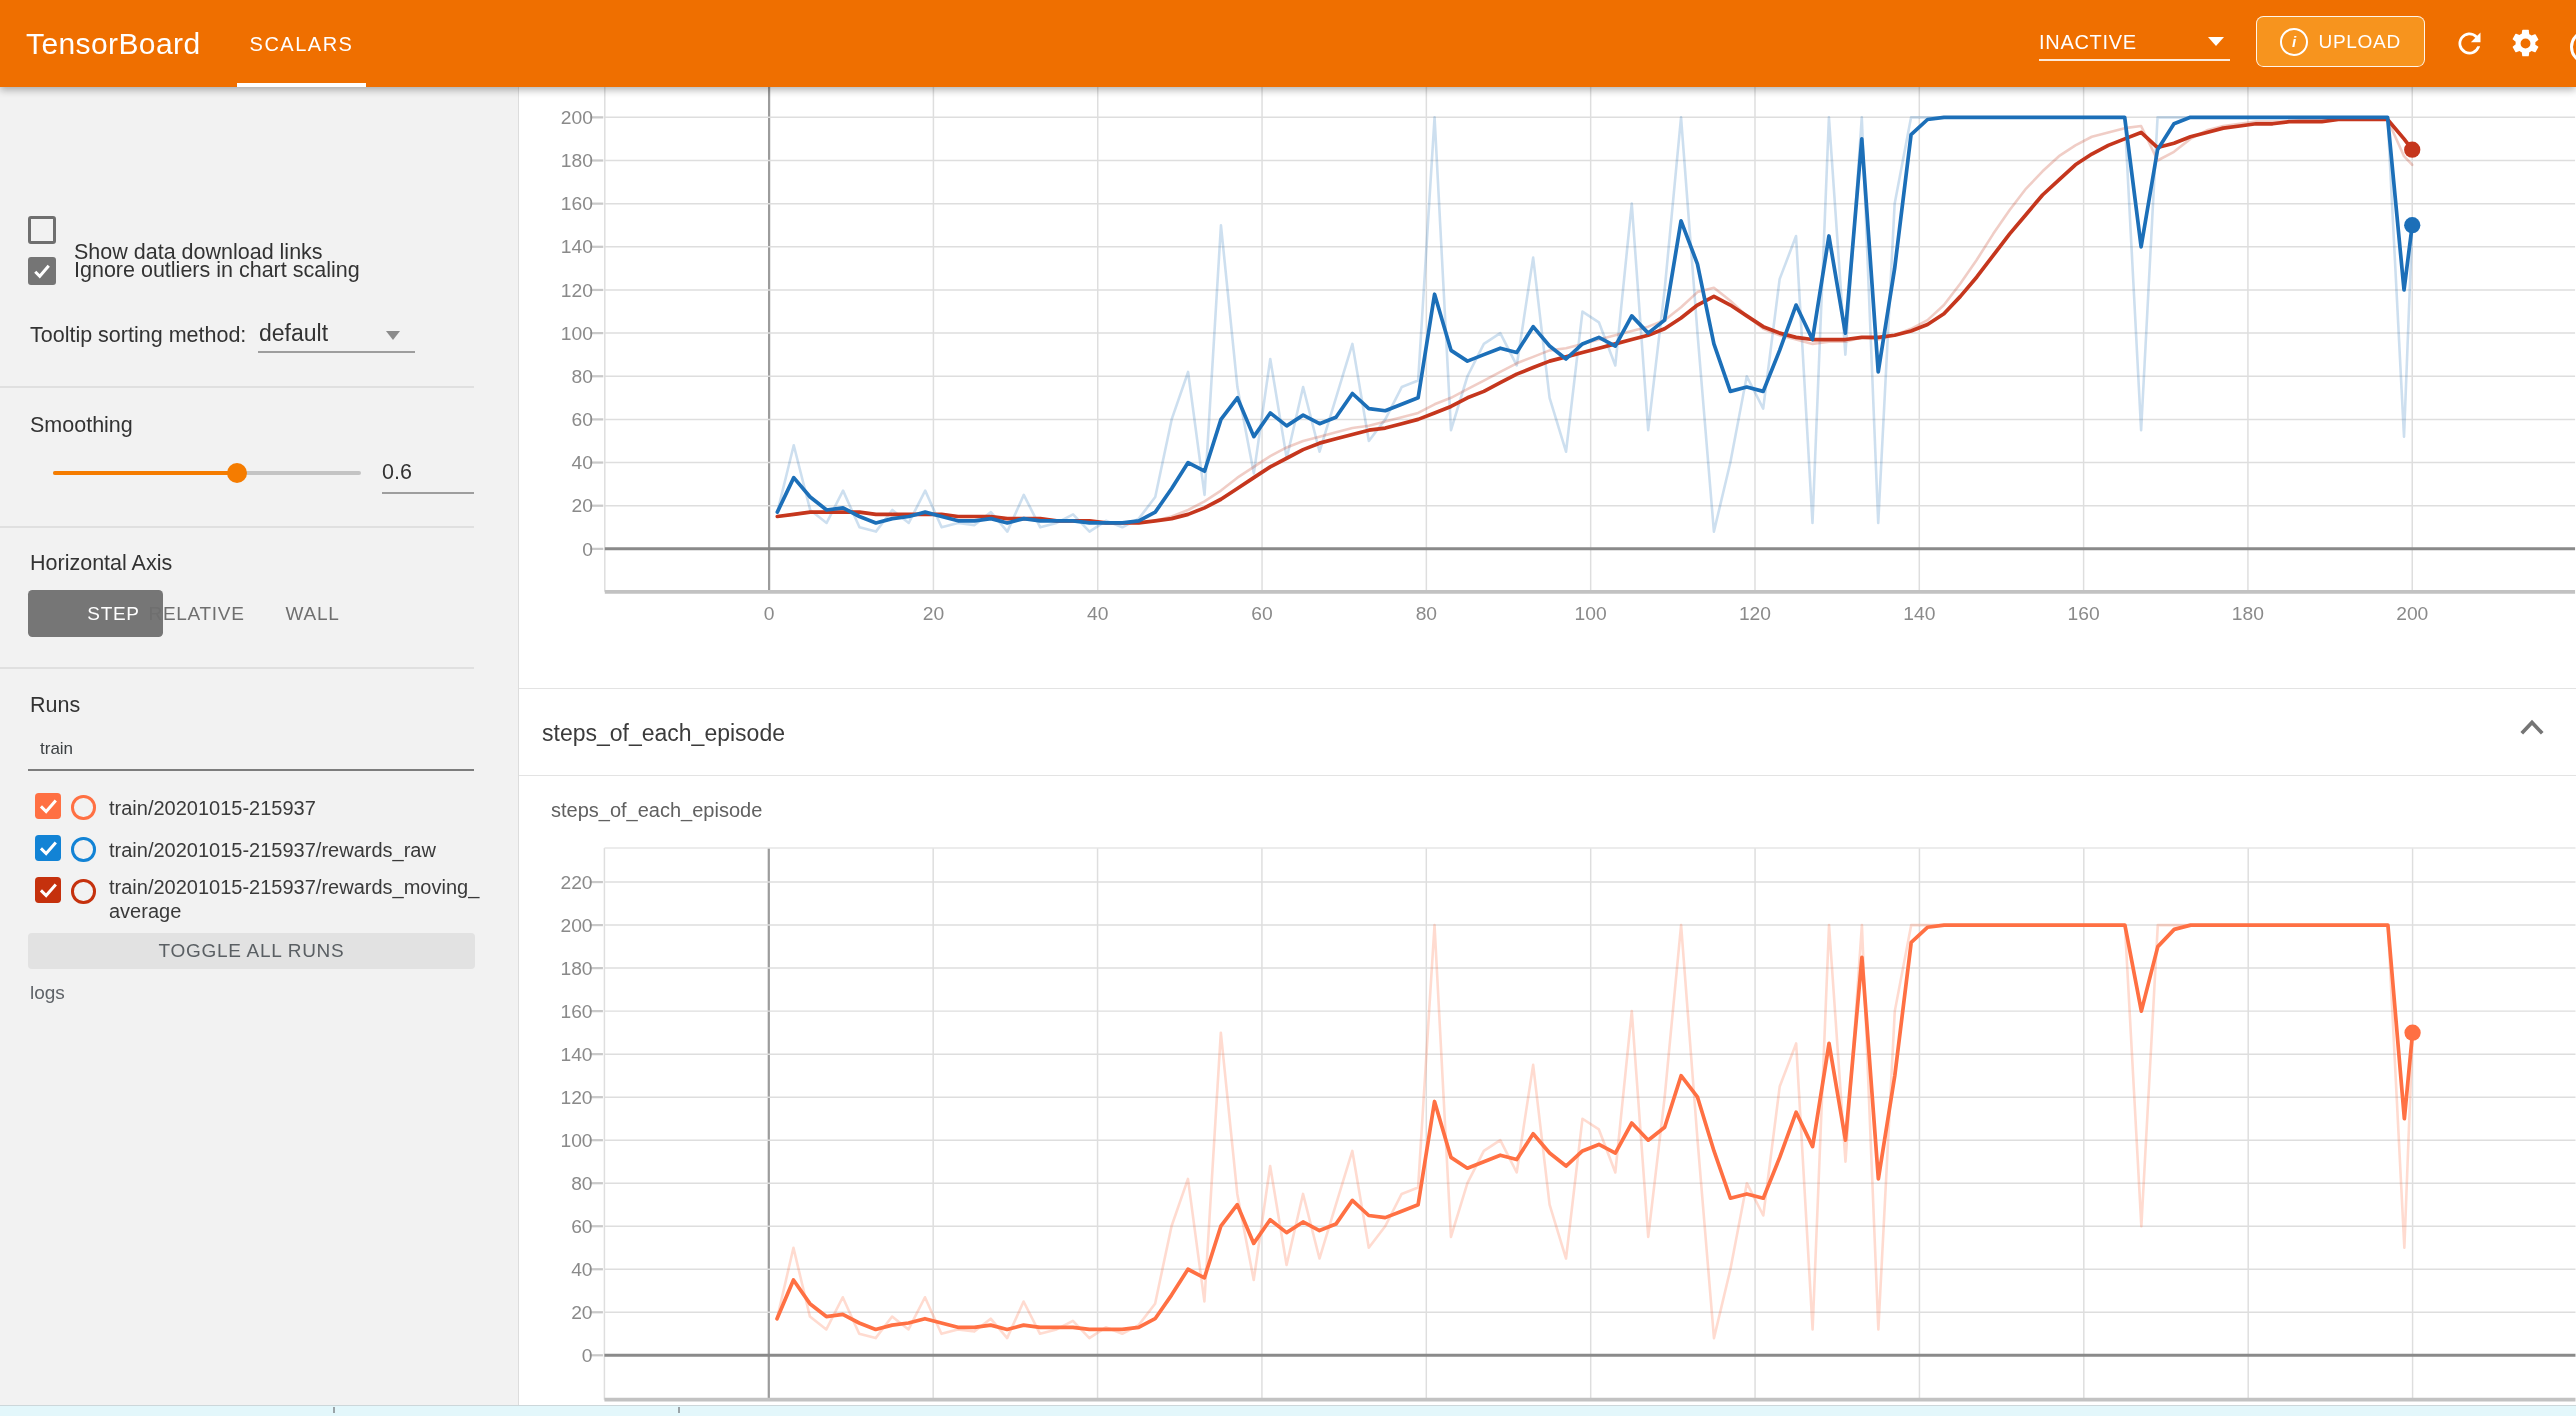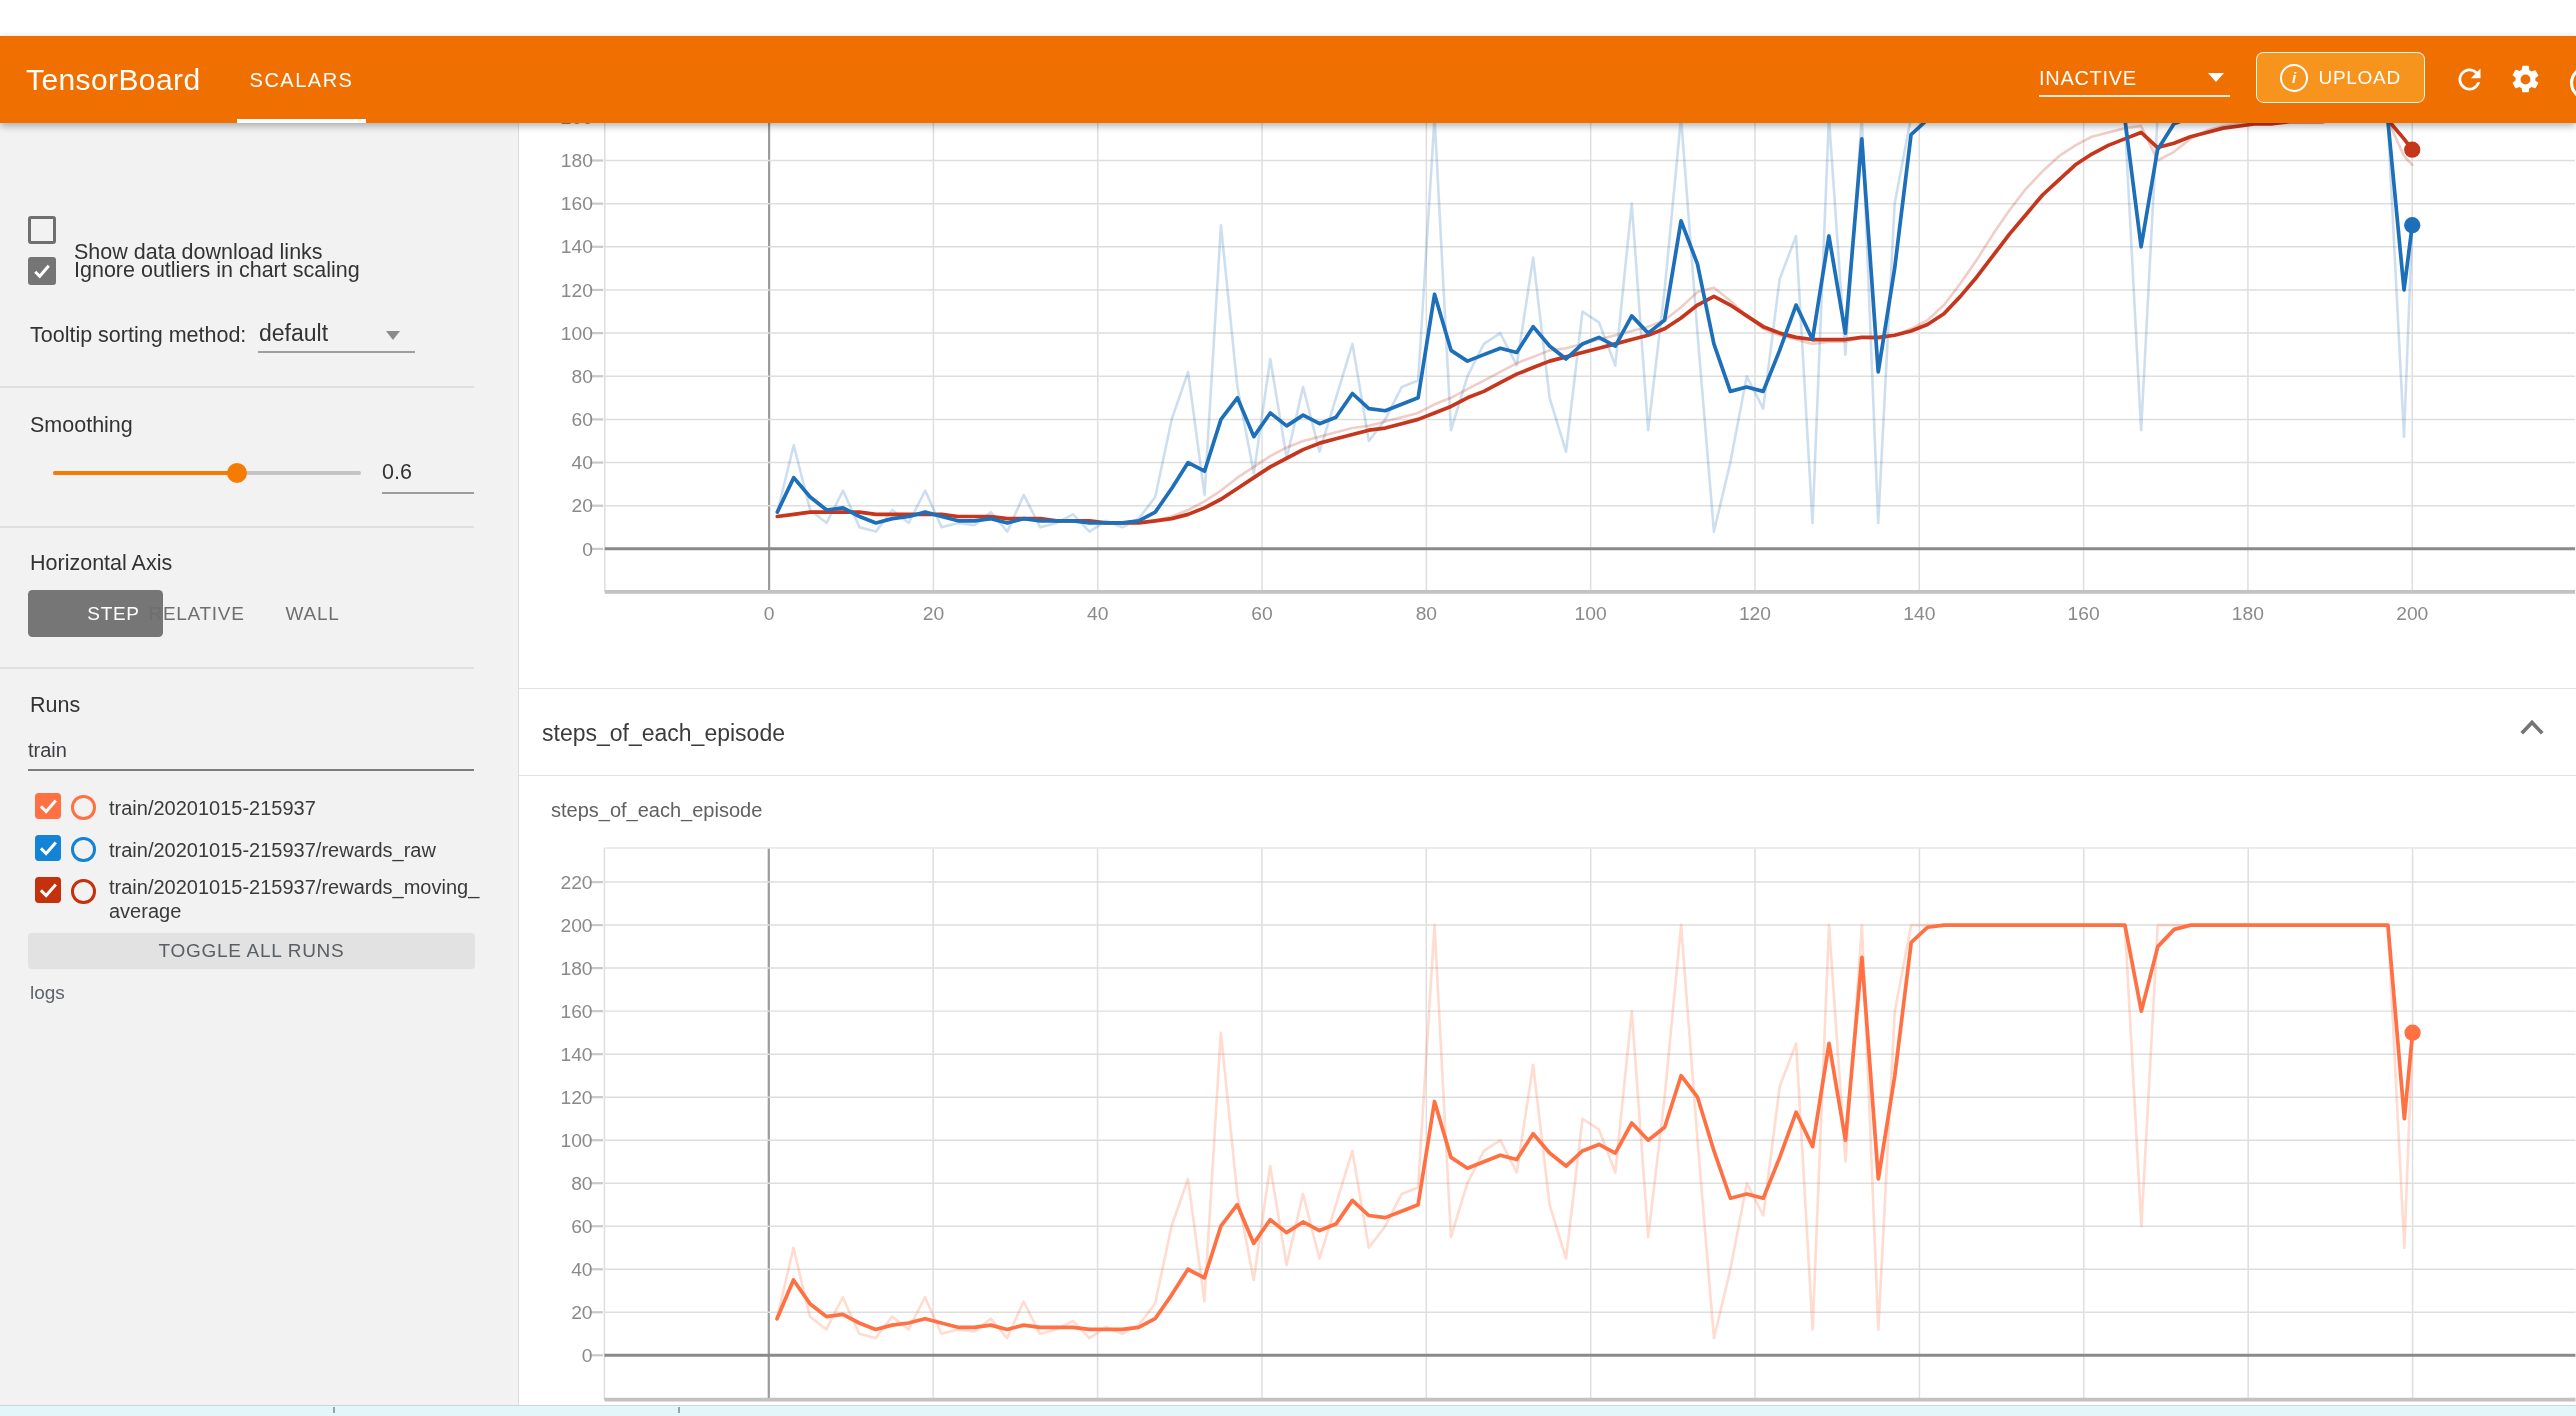--- a/index.html
+++ b/index.html
@@ -1,21 +1,21 @@
 <!DOCTYPE html>
 <html style="font-size:12px"><head>
 <meta charset="utf-8">
 <style>
   html,body{margin:0;padding:0;background:#fff;}
   .page{position:relative;width:2576px;height:1416px;overflow:hidden;background:#ffffff;
         font-family:"Liberation Sans",sans-serif;-webkit-font-smoothing:antialiased;}
 
   
   .header{position:absolute;left:0;top:0;width:2576px;height:87px;background:#ef6f00;
-          box-shadow:0 3px 7.4px rgba(0,0,0,.30);z-index:20;margin-top:36px;}
+          box-shadow:0 3px 7.4px rgba(0,0,0,.30);z-index:20;}
   .brand{position:absolute;left:26px;top:0;height:87px;line-height:87px;color:#fff;
          font-size:30px;font-weight:500;letter-spacing:0.4px;}
   .tab{position:absolute;left:237px;top:0;height:87px;width:129px;text-align:center;}
   .tab-label{display:block;margin-top:33px;color:#fff;font-size:20px;font-weight:500;letter-spacing:1.5px;}
   .tab-underline{position:absolute;left:0;bottom:0;width:129px;height:4.4px;background:#fff;}
   .status-select{position:absolute;left:2039px;top:0;width:193px;height:87px;color:#fff;}
   .status-label{position:absolute;left:0;top:31px;font-size:20px;letter-spacing:0.7px;}
   .caret-down{position:absolute;left:169px;top:37px;width:0;height:0;
               border-left:8.1px solid transparent;border-right:8.1px solid transparent;border-top:9.6px solid #fff;}
   .status-underline{position:absolute;left:0;top:59px;width:191px;height:1.5px;background:rgba(255,255,255,.85);}
@@ -45,22 +45,22 @@
   .smooth-val{position:absolute;left:382px;top:373px;width:92px;text-align:left;color:#333;font-size:21.5px;}
   .smooth-underline{position:absolute;left:382px;top:405px;width:92px;height:1.5px;background:#9e9e9e;}
   .dd-value{position:absolute;left:259px;top:233px;color:#333;font-size:23px;}
   .dd-caret{position:absolute;left:386px;top:244px;width:0;height:0;border-left:7.4px solid transparent;
             border-right:7.4px solid transparent;border-top:9px solid #8b8b8b;}
   .dd-underline{position:absolute;left:258px;top:264px;width:157px;height:1.5px;background:#9e9e9e;}
   .axis-btn{position:absolute;top:503px;height:47px;border-radius:4.4px;display:flex;align-items:center;
             justify-content:center;font-size:19px;letter-spacing:0.7px;cursor:pointer;}
   .axis-btn.sel{background:#767676;color:#fff;}
   .axis-btn.unsel{color:#6f6f6f;}
-  .filter-input{position:absolute;left:28px;top:652px;width:444px;border:none;background:transparent;
-                color:#3c4043;font-size:20px;font-family:"Liberation Sans",sans-serif;outline:none;padding:0;}
+  .filter-input{position:absolute;left:40px;top:652px;width:444px;border:none;background:transparent;
+                color:#3c4043;font-size:17px;font-family:"Liberation Sans",sans-serif;outline:none;padding:0;}
   .filter-underline{position:absolute;left:28px;top:682px;width:446px;height:1.5px;background:#7d7d7d;}
   .toggle-btn{position:absolute;left:28px;top:846px;width:447px;height:36px;background:#e2e2e2;border-radius:4px;
               color:#5a5f63;font-size:19px;letter-spacing:0.7px;display:flex;align-items:center;justify-content:center;cursor:pointer;}
 
   
   .main{position:absolute;left:518px;top:87px;width:2058px;height:1329px;background:#fff;}
   .top-card{position:absolute;left:0;top:0;width:2058px;height:601px;border-bottom:1.5px solid #e3e3e3;background:#fff;}
   .chart-svg{position:absolute;left:0;top:0;}
   .tool-circle{position:absolute;left:554px;top:628px;width:41px;height:41px;border-radius:50%;background:#e4e6e8;}
   .tool-ic{position:absolute;cursor:pointer;}

